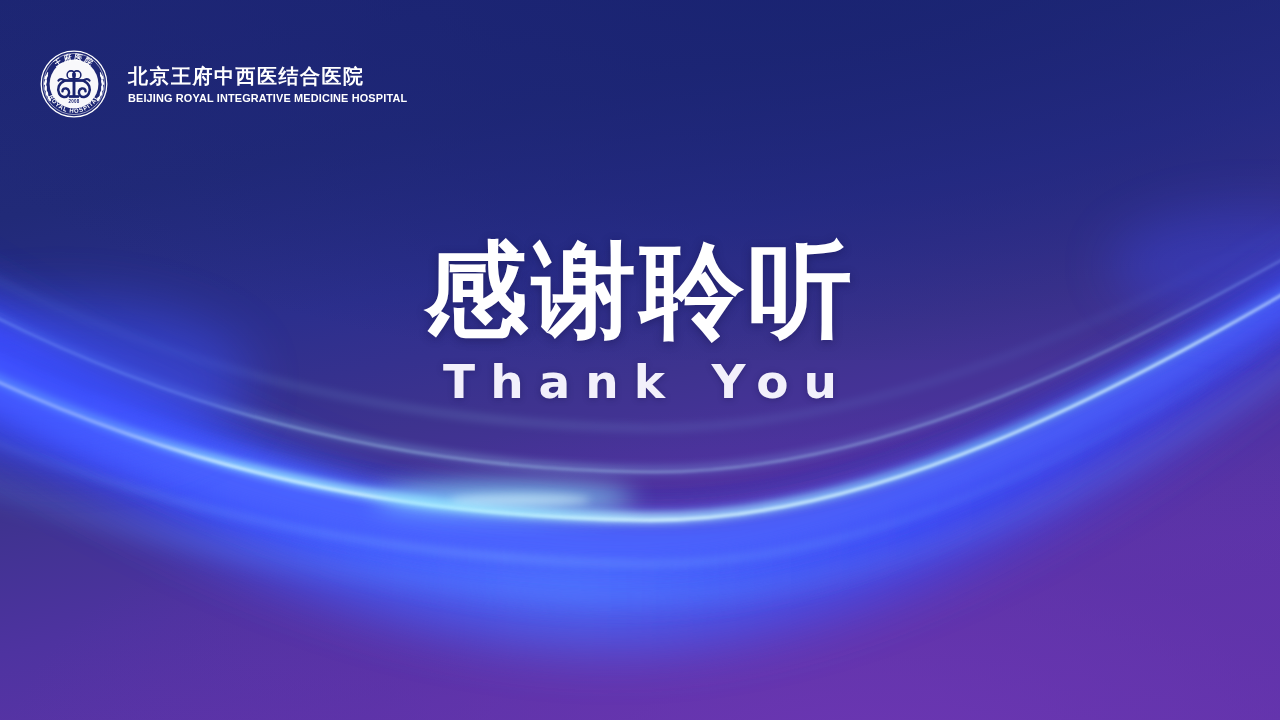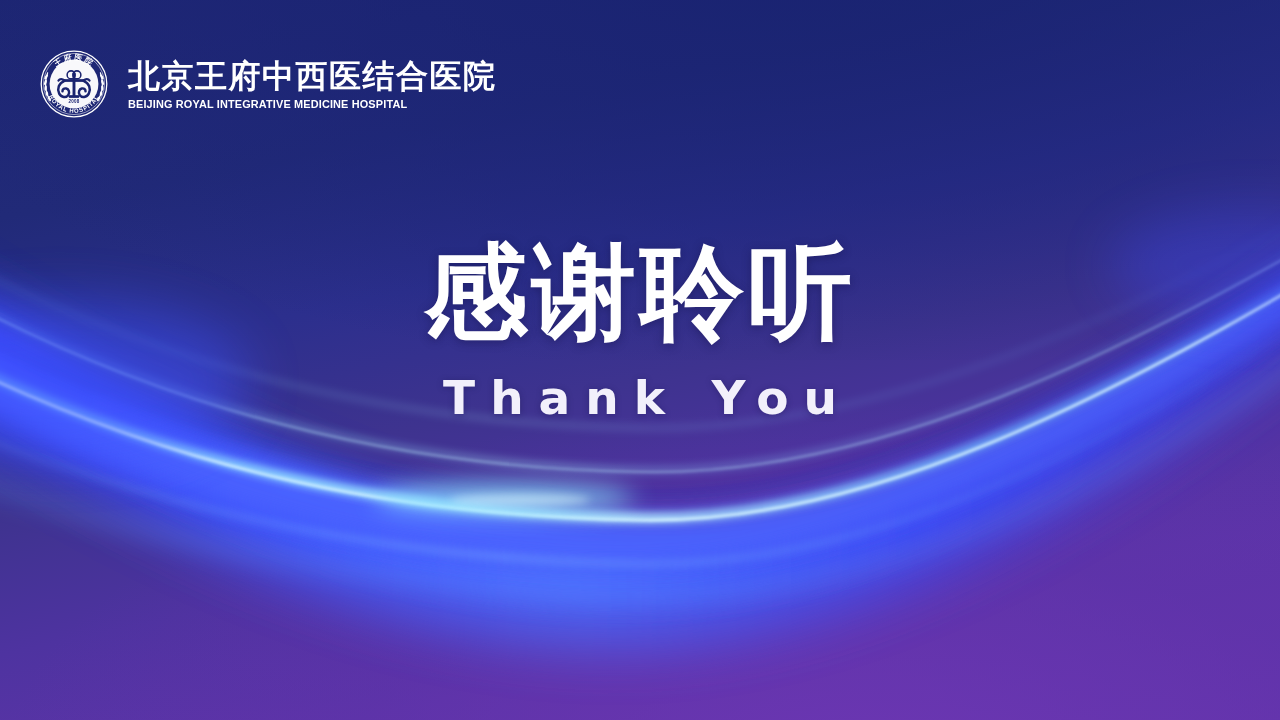--- a/index.html
+++ b/index.html
@@ -76,21 +76,21 @@
   .logo-mark svg { display:block; width:80px; height:80px; }
 
   .logo-text {
     display: flex;
     flex-direction: column;
     justify-content: center;
     padding-top: 2px;
   }
   .logo-cn {
     color: #ffffff;
-    font-size: 32px;
+    font-size: 20px;
     font-weight: 700;
     letter-spacing: 1.5px;
     line-height: 1.12;
     white-space: nowrap;
     font-family: "DejaVu Sans", "Liberation Sans", sans-serif;
   }
   .logo-en {
     color: #ffffff;
     font-size: 11.2px;
     font-weight: 700;
@@ -110,23 +110,23 @@
     right: 0;
     top: 228px;
     text-align: center;
   }
   .headline-cn {
     color: #ffffff;
     font-size: 104px;
     font-weight: 700;
     letter-spacing: 4px;
     line-height: 1.12;
-    font-family: Liberation Mono, monospace;
+    font-family: Liberation Sans, sans-serif;
     text-shadow: 0 2px 10px rgba(20,18,70,0.45);
-    margin: 14px;
+    margin: 4px;
   }
   .headline-en {
     color: #f2f0fb;
     font-size: 47px;
     font-weight: 700;
     letter-spacing: 15px;
     line-height: 1.1;
     margin: 8px 0 0 0;
     padding-left: 15px;
     font-family: "DejaVu Sans", "Liberation Sans", sans-serif;

